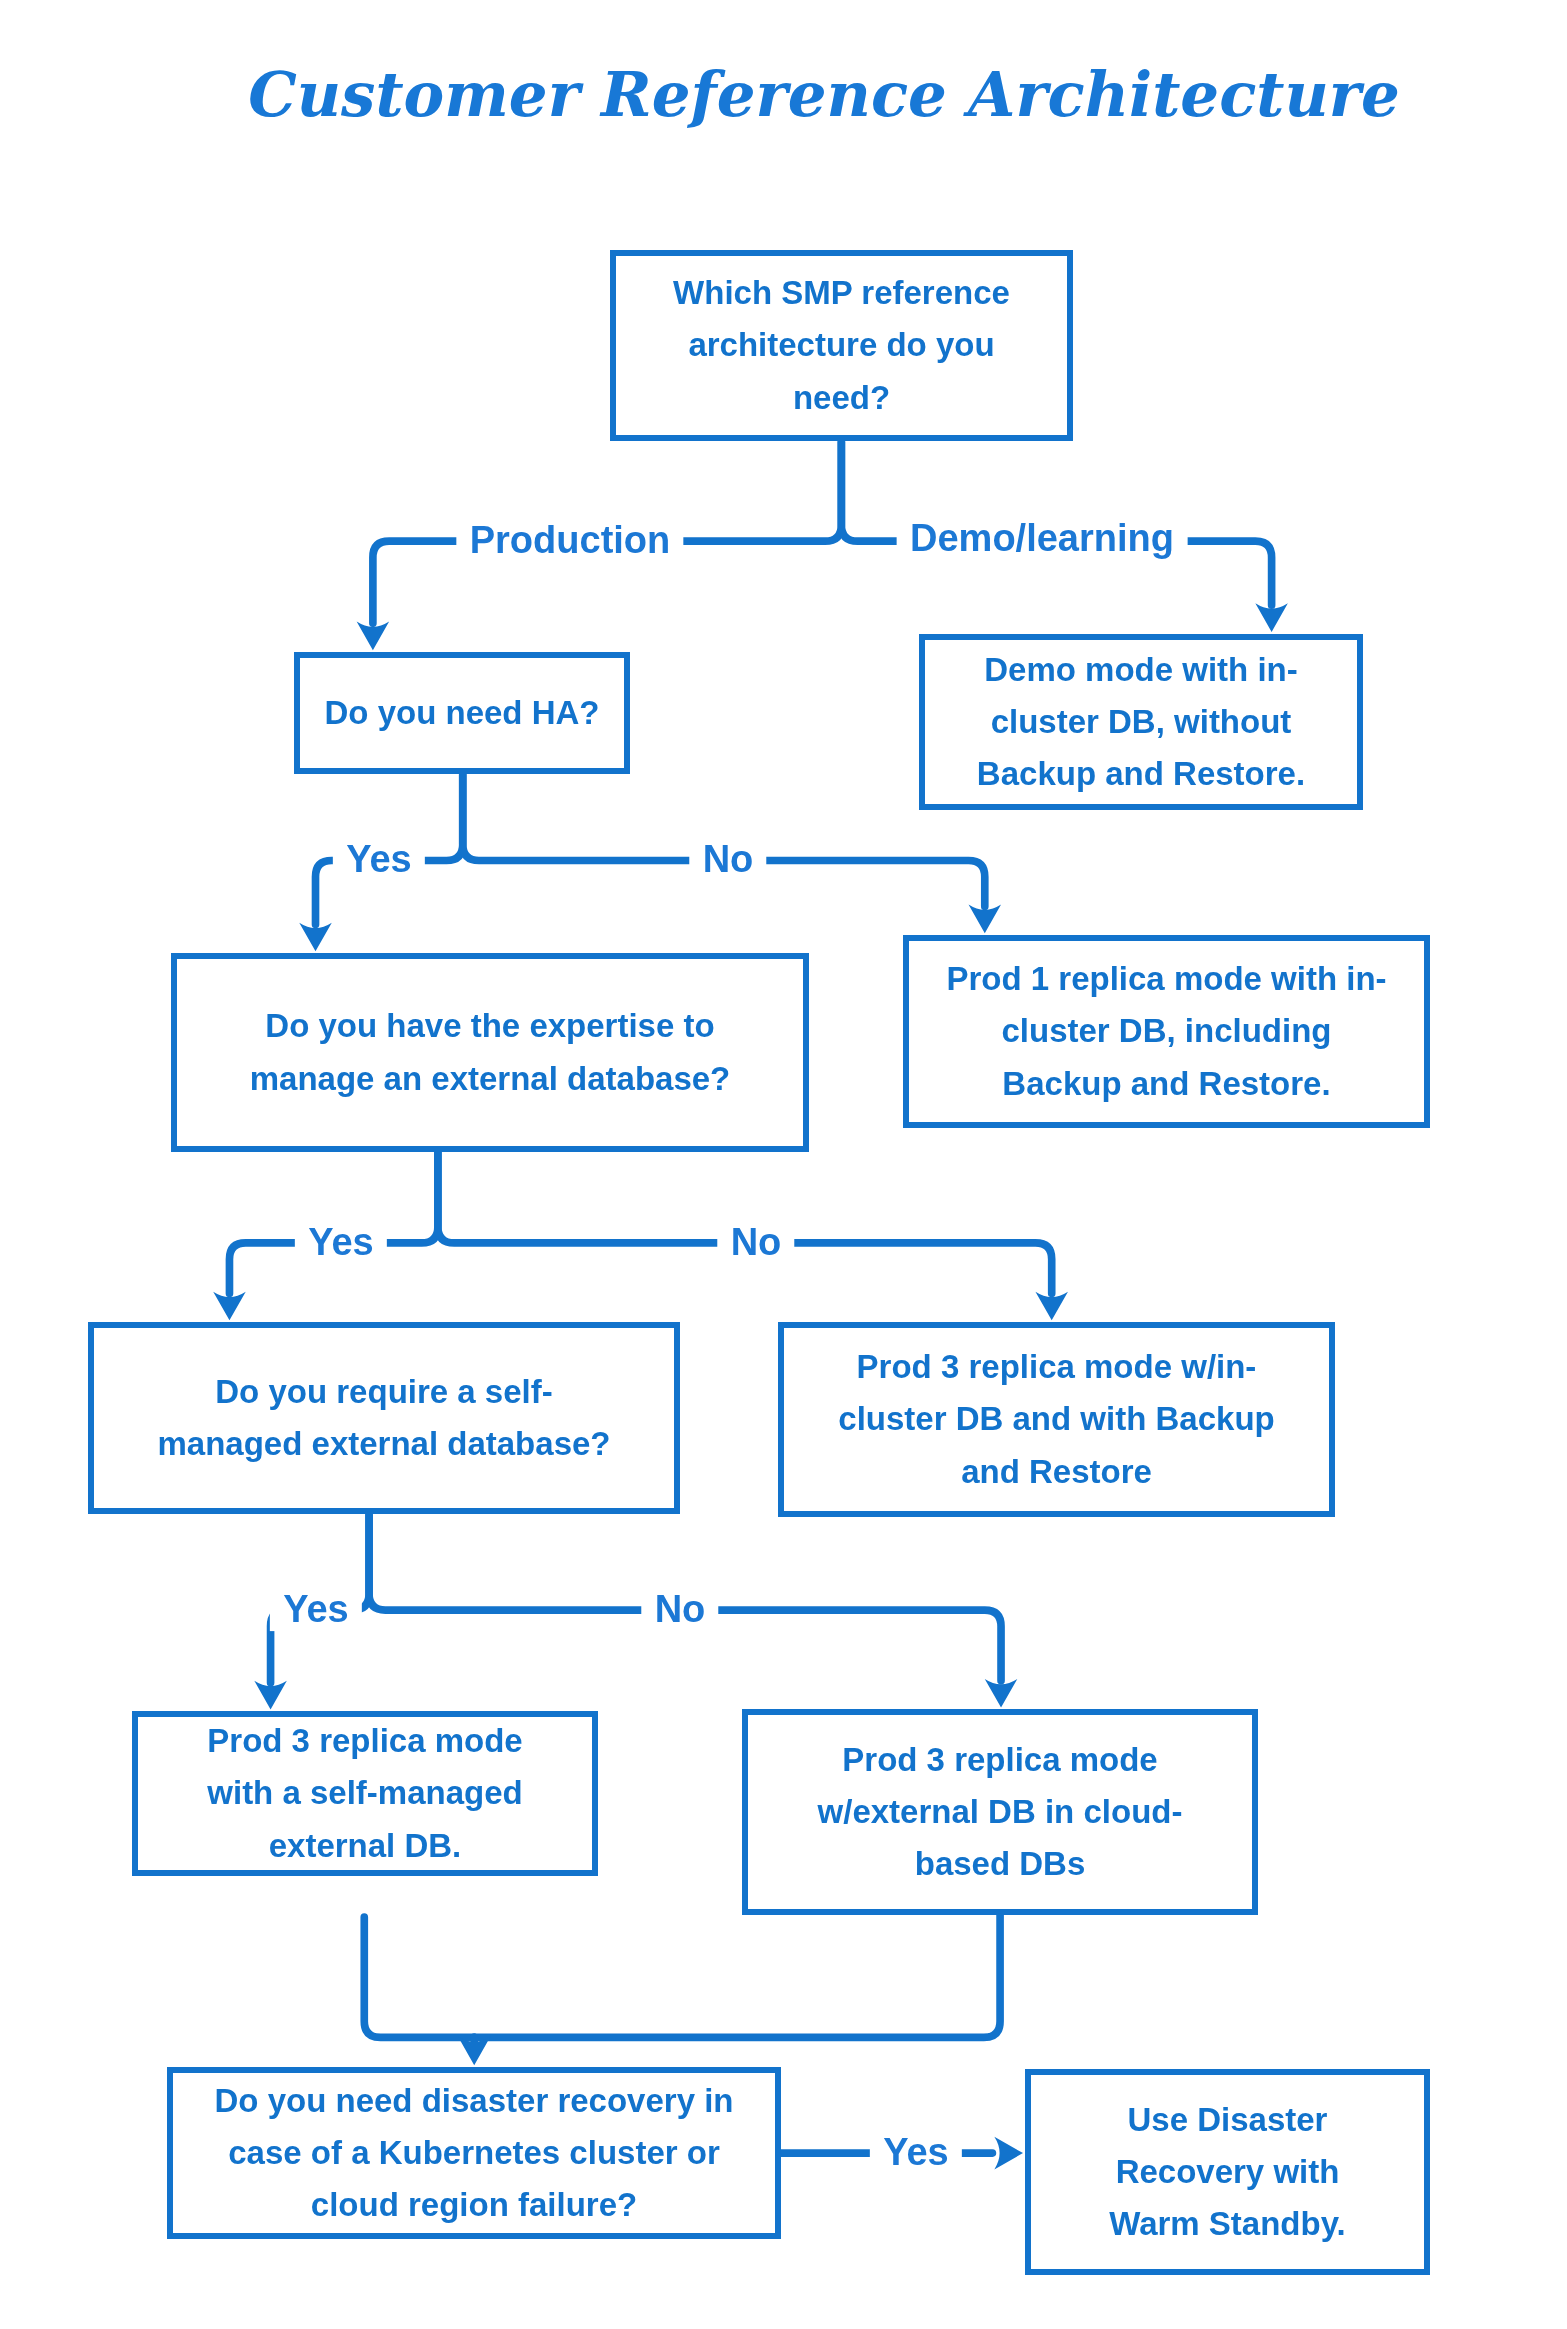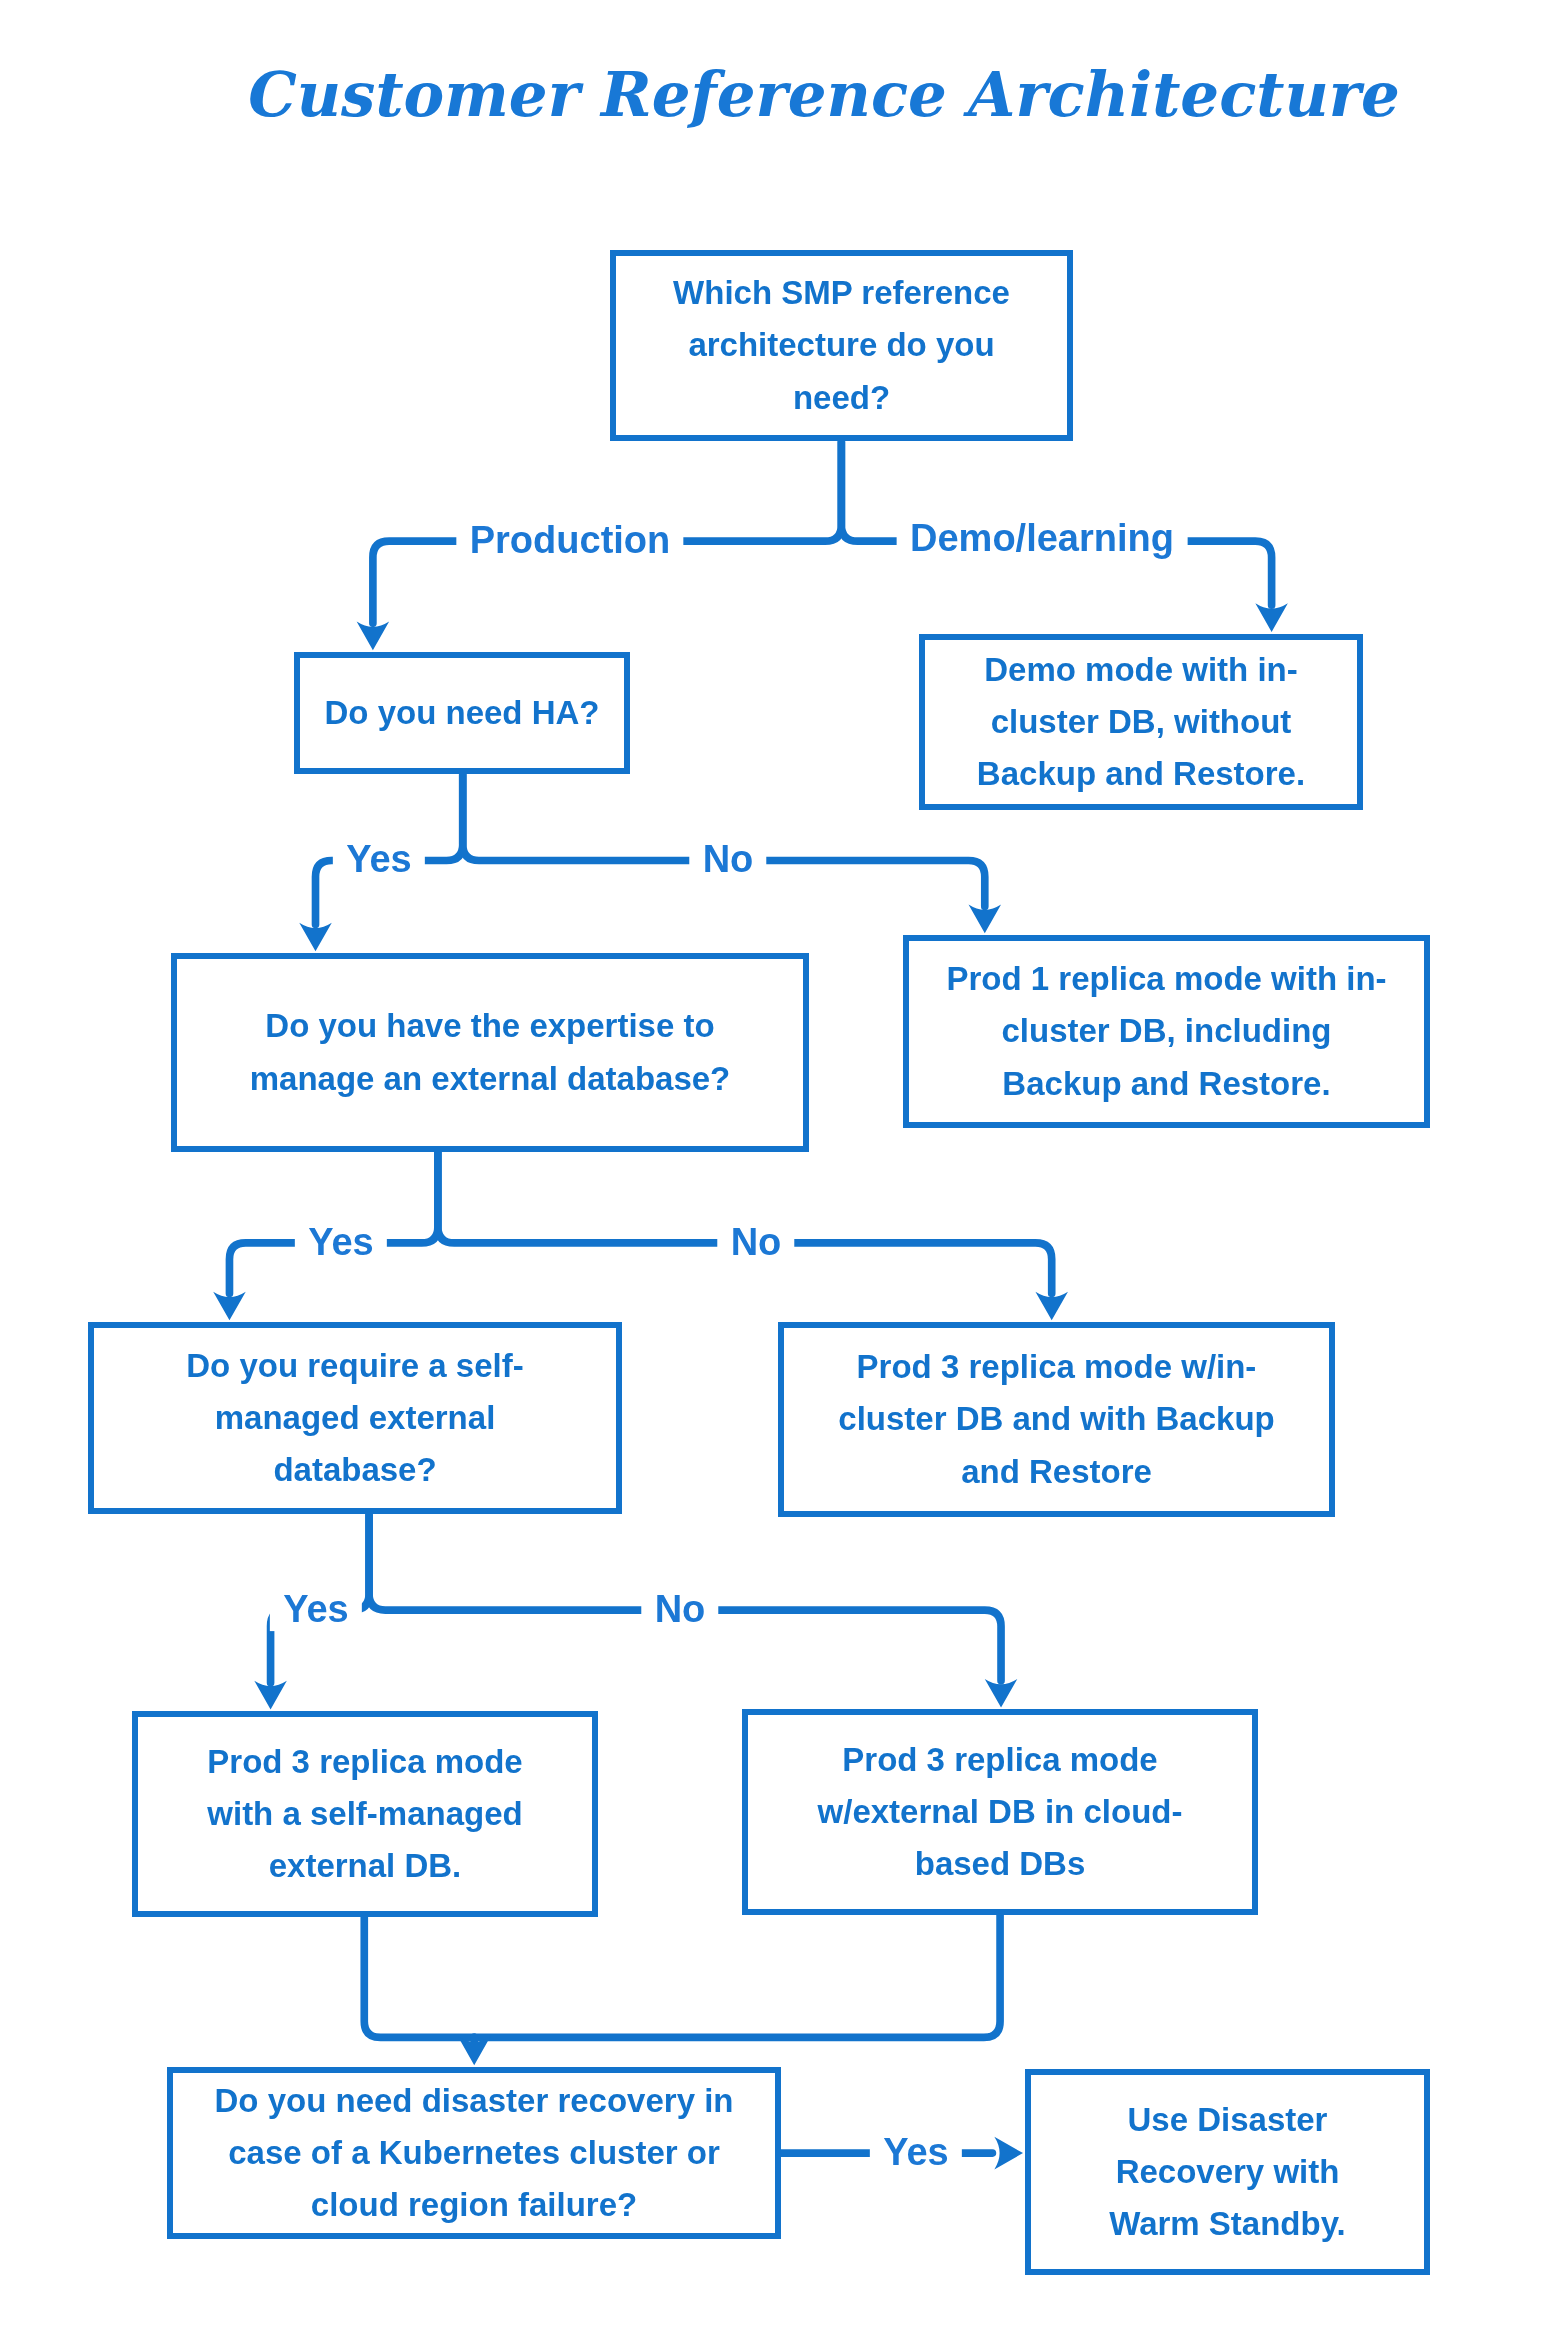--- a/index.html
+++ b/index.html
@@ -33,23 +33,23 @@
     position:absolute;transform:translate(-50%,-50%);
     background:var(--bg);padding:0 13.4px;white-space:nowrap;
     color:var(--label);font-size:38px;font-weight:700;line-height:1.1;
   }
   
   #n-root{left:610px;top:250px;width:463px;height:191px;padding:0 29px;}
   #n-ha{left:294px;top:652px;width:336px;height:122px;padding:0 7.6px;}
   #n-demo{left:919px;top:634px;width:444px;height:176px;padding:0 43px;}
   #n-expertise{left:171px;top:953px;width:638px;height:199px;padding:0 24px;}
   #n-prod1{left:903px;top:935px;width:527px;height:193px;padding:0 29px;}
-  #n-selfq{left:88px;top:1322px;width:534px;height:192px;padding:0 53px;}
+  #n-selfq{left:88px;top:1322px;width:592px;height:192px;padding:0 53px;}
   #n-prod3in{left:778px;top:1322px;width:557px;height:195px;padding:0 33px;}
-  #n-prod3self{left:132px;top:1711px;width:466px;height:206px;padding:12px 38px;}
+  #n-prod3self{left:132px;top:1711px;width:466px;height:165px;padding:12px 38px;}
   #n-prod3cloud{left:742px;top:1709px;width:516px;height:206px;padding:0 33px;}
   #n-drq{left:167px;top:2067px;width:614px;height:172px;padding:0 38px;}
   #n-dra{left:1025px;top:2057px;width:405px;height:206px;padding:0 57px;margin-top:12px;}
   
   #l-production{left:570px;top:541px;}
   #l-demo{left:1042px;top:539px;}
   #l-ha-yes{left:379px;top:860px;}
   #l-ha-no{left:728px;top:860px;}
   #l-exp-yes{left:341px;top:1243px;}
   #l-exp-no{left:756px;top:1243px;}

